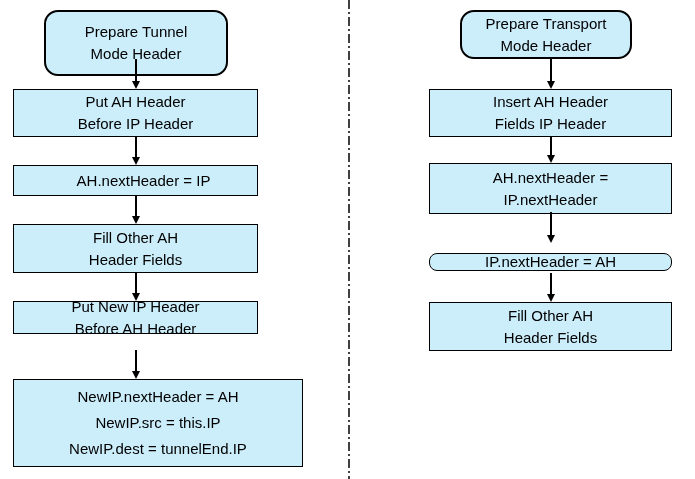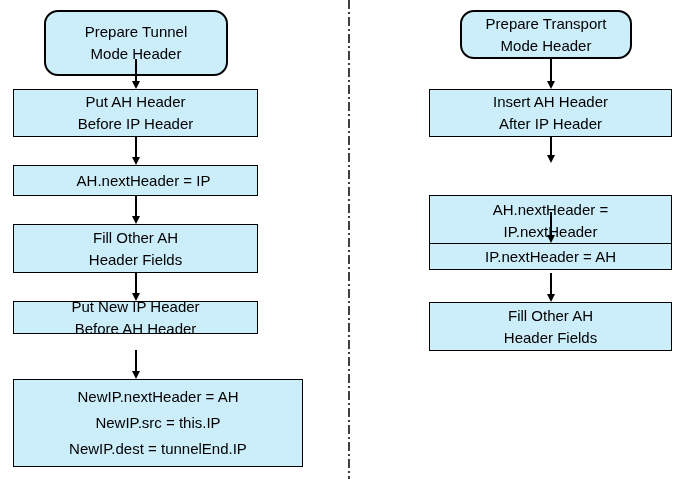--- a/index.html
+++ b/index.html
@@ -103,36 +103,36 @@
 
   <div class="node terminator" style="left:460px; top:10px; width:172px; height:49px;">Prepare Transport
 Mode Header</div>
 
   <div class="arrow" style="left:546.5px; top:59px; height:30px;">
     <span class="stem"></span>
     <span class="head"></span>
   </div>
 
   <div class="node" style="left:429px; top:89px; width:243px; height:48px;">Insert AH Header
-After IP Header</div>
+Fields IP Header</div>
 
   <div class="arrow" style="left:546.5px; top:137px; height:26px;">
     <span class="stem"></span>
     <span class="head"></span>
   </div>
 
-  <div class="node" style="left:429px; top:163px; width:243px; height:51px;margin-top:32px;">AH.nextHeader =
+  <div class="node" style="left:429px; top:163px; width:243px; height:51px;">AH.nextHeader =
 IP.nextHeader</div>
 
   <div class="arrow" style="left:546.5px; top:212px; height:31px;">
     <span class="stem"></span>
     <span class="head"></span>
   </div>
 
-  <div class="node" style="left:429px; top:243px; width:243px; height:27px;">IP.nextHeader = AH</div>
+  <div class="node" style="left:429px; top:253px; width:243px; height:18px;border-radius:8px;">IP.nextHeader = AH</div>
 
   <div class="arrow" style="left:546.5px; top:273px; height:29px;">
     <span class="stem"></span>
     <span class="head"></span>
   </div>
 
   <div class="node" style="left:429px; top:302px; width:243px; height:49px;">Fill Other AH
 Header Fields</div>
 
 </div>

